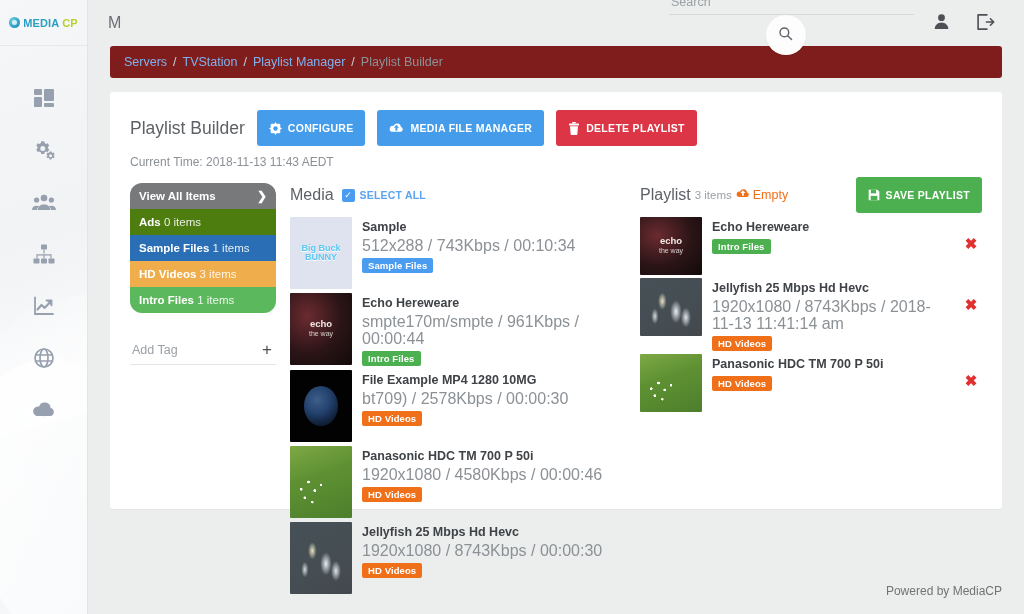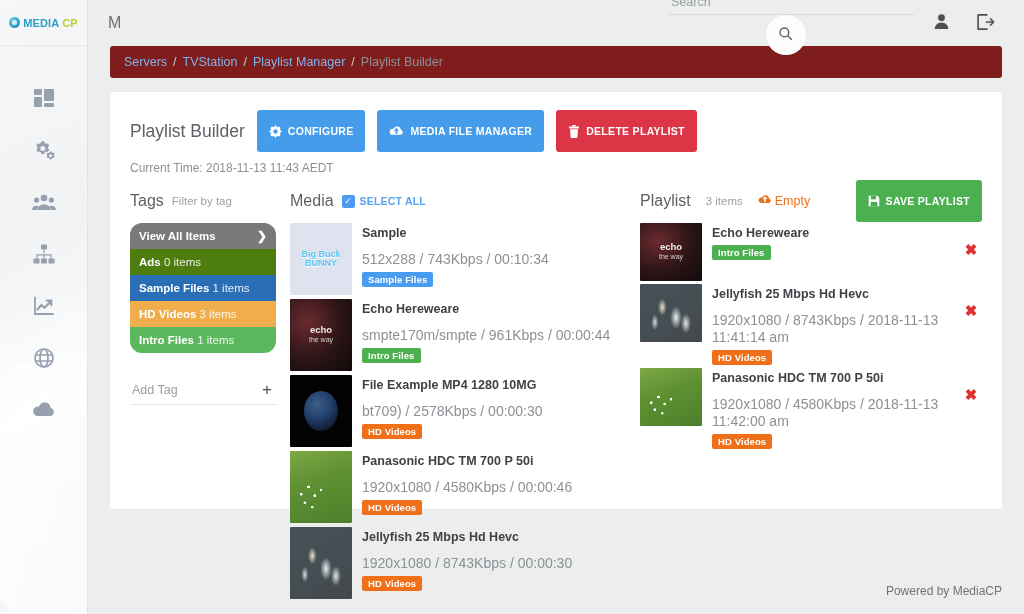--- a/index.html
+++ b/index.html
@@ -95,21 +95,21 @@
   .card{
     margin:14px 22px 0 22px; background:#fff; border-radius:3px;
     flex:0 0 auto; height:417px; padding:18px 20px 0 20px; position:relative;
     box-shadow:0 1px 1px rgba(0,0,0,0.03);
   }
 
   .page-head{ display:flex; align-items:center; gap:12px; }
   .page-title{ font-size:17.5px; color:#5d6166; font-weight:400; }
   .btn{
     border:0; border-radius:3px; color:#fff; font-size:10.5px; font-weight:bold;
-    letter-spacing:0.3px; padding:0 12px; height:42px; display:inline-flex;
+    letter-spacing:0.3px; padding:0 12px; height:36px; display:inline-flex;
     align-items:center; gap:6px; cursor:pointer; font-family:"Liberation Sans", sans-serif;
   }
   .btn-blue{ background:#449ceb; }
   .btn-red{ background:#dc3545; }
   .btn-green{ background:#4cb050; }
   .btn svg{ display:block; }
 
   .current-time{ margin-top:9px; font-size:12px; color:#8c9196; }
 
   .columns{ display:flex; margin-top:14px; }
@@ -137,21 +137,21 @@
   .add-tag .plus{ font-size:17px; color:#4a4d52; line-height:14px; }
 
   .select-all{ display:flex; align-items:center; gap:5px; cursor:pointer; }
   .cbx{ width:13px;height:13px;border-radius:2px;background:#4a9cf0;display:flex;align-items:center;justify-content:center;color:#fff;font-size:9px;}
   .select-all .txt{ font-size:10.5px; font-weight:bold; color:#5ba4ef; letter-spacing:.2px;}
 
   .media-item{ display:flex; gap:10px; margin-bottom:4px; cursor:pointer; }
   .media-item .thumb{ width:62px;height:72px;flex:0 0 62px; border-radius:1px; overflow:hidden; position:relative;}
   .media-item .meta{ padding-top:2px; }
   .m-title{ font-size:12.5px; font-weight:bold; color:#3f4246; line-height:16px; }
-  .m-sub{ font-size:14px; color:#8c9196; line-height:17px; margin-top:10px;}
+  .m-sub{ font-size:16px; color:#8c9196; line-height:17px; margin-top:2px;}
   .badge{
     display:inline-block; font-size:9.5px; font-weight:bold; color:#fff;
     padding:2px 6px; border-radius:2px; margin-top:4px; letter-spacing:.1px;
   }
 
   .pl-item{ display:flex; gap:10px; margin-bottom:3px; align-items:flex-start; }
   .pl-item .thumb{ width:62px;height:58px;flex:0 0 62px;border-radius:1px;overflow:hidden;position:relative;}
   .pl-item .meta{ flex:1; padding-top:2px; max-width:250px; }
   .pl-del{ width:22px;flex:0 0 22px;color:#e03131;font-size:15px;font-weight:bold;cursor:pointer;text-align:center;padding-top:18px;}
 
@@ -358,24 +358,20 @@
           </span>
           <span>DELETE PLAYLIST</span>
         </button>
       </div>
 
       <div class="current-time">Current Time: 2018-11-13 11:43 AEDT</div>
 
       <div class="columns">
 
         <div class="col-tags">
-          <div class="col-head">
-            <h3>Tags</h3>
-            <span class="col-sub">Filter by tag</span>
-          </div>
           <div class="tag-list">
             <div class="tag-row" style="background:#77797b">
               <span class="lbl">View All Items</span>
               <span class="chev">❯</span>
             </div>
             <div class="tag-row" style="background:#4d7c0f">
               <span class="lbl"><span>Ads</span> <span class="cnt">0 items</span></span>
             </div>
             <div class="tag-row" style="background:#2a6fb5">
               <span class="lbl"><span>Sample Files</span> <span class="cnt">1 items</span></span>
@@ -449,21 +445,21 @@
             <div class="thumb th-jelly"></div>
             <div class="meta">
               <div class="m-title">Jellyfish 25 Mbps Hd Hevc</div>
               <div class="m-sub">1920x1080 / 8743Kbps / 00:00:30</div>
               <span class="badge" style="background:#f0701a">HD Videos</span>
             </div>
           </div>
         </div>
 
         <div class="col-playlist">
-          <div class="col-head" style="justify-content:flex-start;gap:15px;">
+          <div class="col-head" style="justify-content:flex-start;gap:4px;">
             <h3>Playlist</h3>
             <span class="col-sub">3 items</span>
             <span style="display:flex;align-items:center;gap:3px;color:#f0701a;font-size:12.5px;">
               <span>
                 <svg width="14" height="11" viewBox="0 0 18 13" fill="currentColor">
                     <path d="M14.2 5.1A4.6 4.6 0 0 0 5.3 4 3.6 3.6 0 0 0 3.6 11h10.2a3 3 0 0 0 .4-5.9z"></path>
                     <path d="M8.9 2.2 12.2 6H5.6z" fill="#fff"></path>
                     <rect x="7.8" y="5.5" width="2.2" height="4" fill="#fff"></rect>
                   </svg>
               </span>
@@ -501,21 +497,20 @@
               <div class="m-sub">1920x1080 / 8743Kbps / 2018-11-13 11:41:14 am</div>
               <span class="badge" style="background:#f0701a">HD Videos</span>
             </div>
             <div class="pl-del">✖</div>
           </div>
 
           <div class="pl-item">
             <div class="thumb th-grass"></div>
             <div class="meta">
               <div class="m-title">Panasonic HDC TM 700 P 50i</div>
-              <div class="m-sub">1920x1080 / 4580Kbps / 2018-11-13 11:42:00 am</div>
               <span class="badge" style="background:#f0701a">HD Videos</span>
             </div>
             <div class="pl-del">✖</div>
           </div>
         </div>
 
       </div>
     </section>
 
     <div class="footer">

